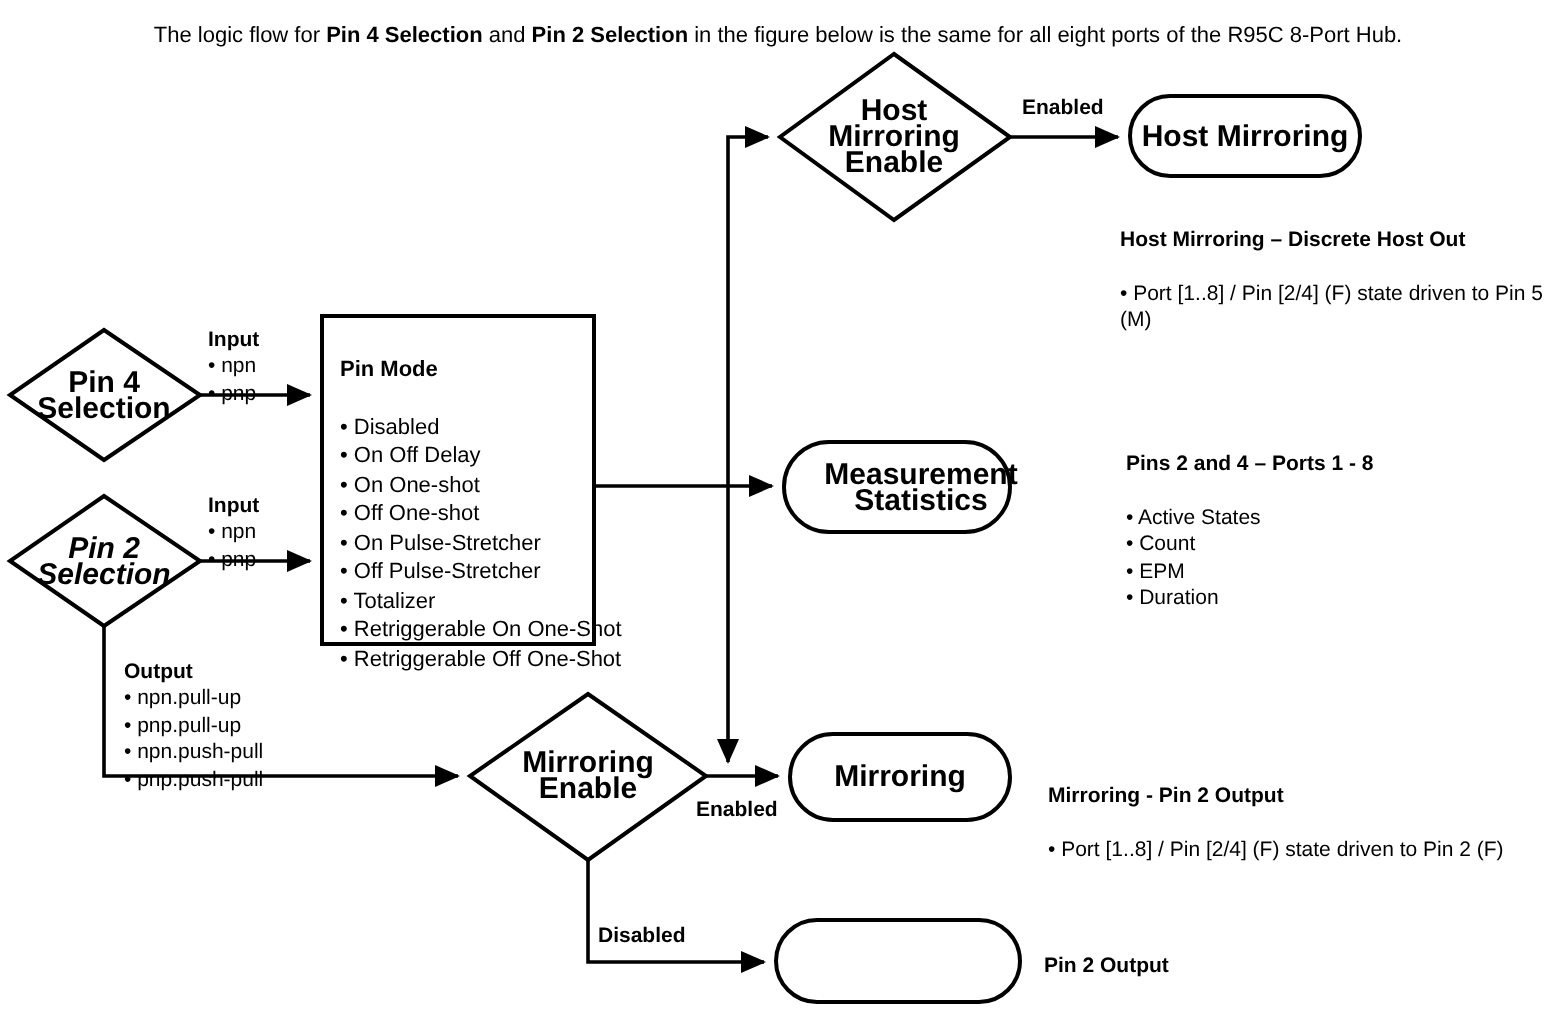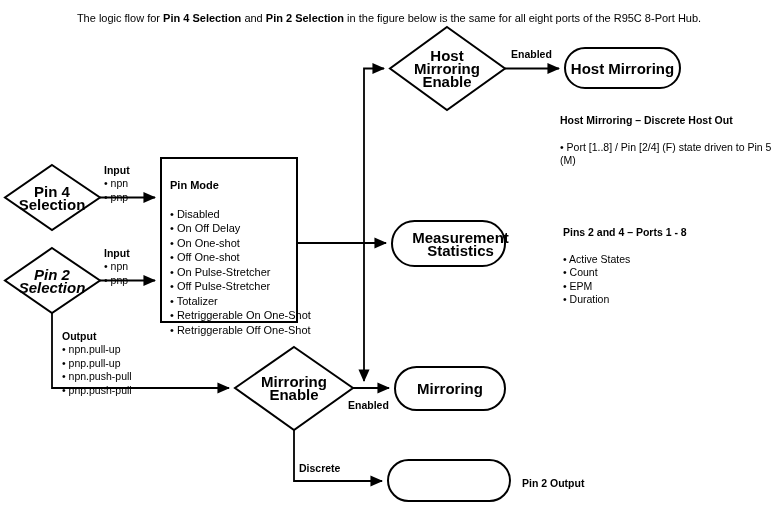--- a/index.html
+++ b/index.html
@@ -99,31 +99,35 @@
   </div>
   <div class="lbl" style="left: 62px; top: 316px; white-space: pre-line;">
     <span>Output</span>
     <span id="pin2-output-items" style="font-weight:normal;">• npn.pull-up
 • pnp.pull-up
 • npn.push-pull
 • pnp.push-pull</span>
   </div>
   <div class="lbl" style="left: 511px; top: 48px; white-space: pre-line;">Enabled</div>
   <div class="lbl" style="left: 348px; top: 399px; white-space: pre-line;">Enabled</div>
-  <div class="lbl" style="left: 299px; top: 462px; white-space: pre-line;">Discrete</div>
+  <div class="lbl" style="left: 299px; top: 462px; white-space: pre-line;">Disabled</div>
 
   <div class="note" style="left: 560px; top: 100px; white-space: pre-line;">
     <span class="hd">Host Mirroring – Discrete Host Out</span>
     <span id="ann-host-items">• Port [1..8] / Pin [2/4] (F) state driven to Pin 5 (M)</span>
   </div>
   <div class="note" style="left: 523px; top: 212px; white-space: pre-line; margin-left: 40px;">
     <span class="hd">Pins 2 and 4 – Ports 1 - 8</span>
     <span id="ann-meas-items">• Active States
 • Count
 • EPM
 • Duration</span>
   </div>
+  <div class="note" style="left: 524px; top: 378px; white-space: pre-line;">
+    <span class="hd">Mirroring - Pin 2 Output</span>
+    <span id="ann-mirr-items">• Port [1..8] / Pin [2/4] (F) state driven to Pin 2 (F)</span>
+  </div>
   <div class="note" style="left: 522px; top: 463px; white-space: pre-line;">
     <span class="hd">Pin 2 Output</span>
     <span id="ann-pin2-items">• Active/Inactive state driven to Pin 2 (F)</span>
   </div>
 
 </div>
 
 </body></html>

